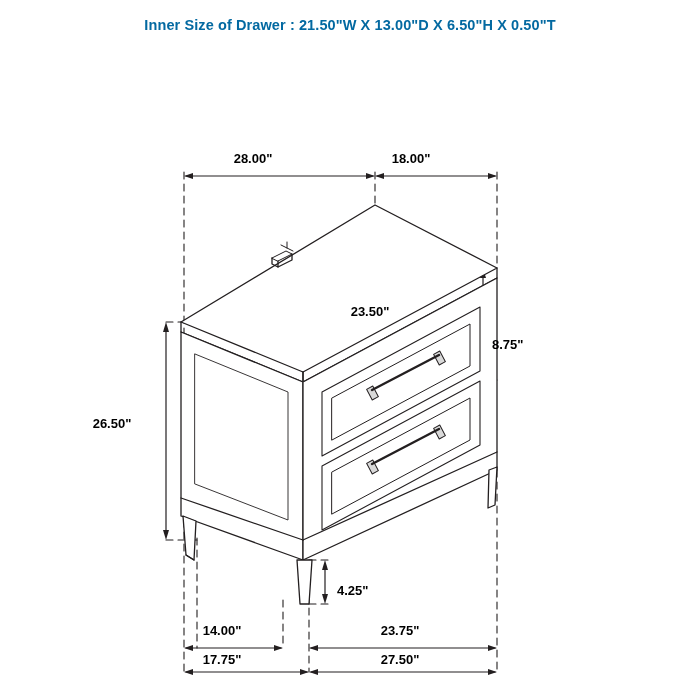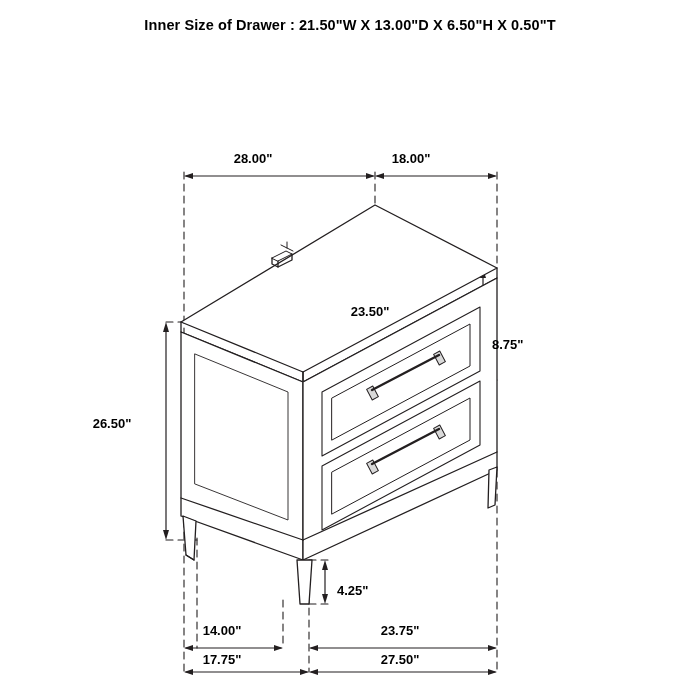--- a/index.html
+++ b/index.html
@@ -21,21 +21,21 @@
     height: 700px;
   }
   #title {
     position: absolute;
     left: 0;
     top: 17px;
     width: 700px;
     text-align: center;
     font-size: 14.5px;
     font-weight: bold;
-    color: #000000;
+    color: #0369a1;
     letter-spacing: 0.1px;
   }
   svg#diagram {
     position: absolute;
     left: 0;
     top: 0;
     width: 700px;
     height: 700px;
   }
   .dimlabel {

